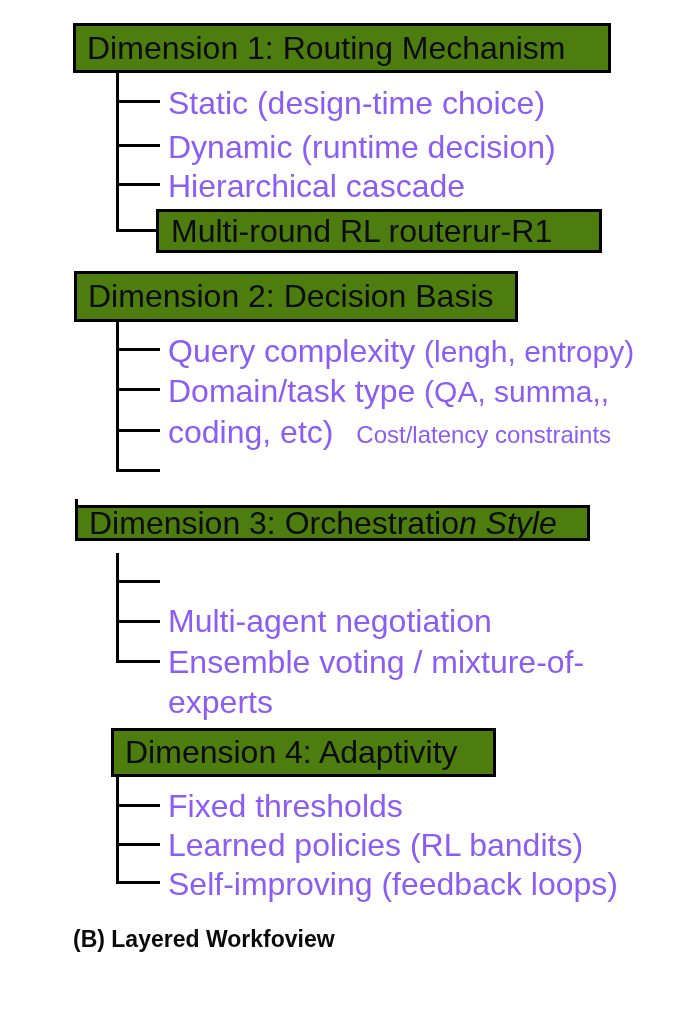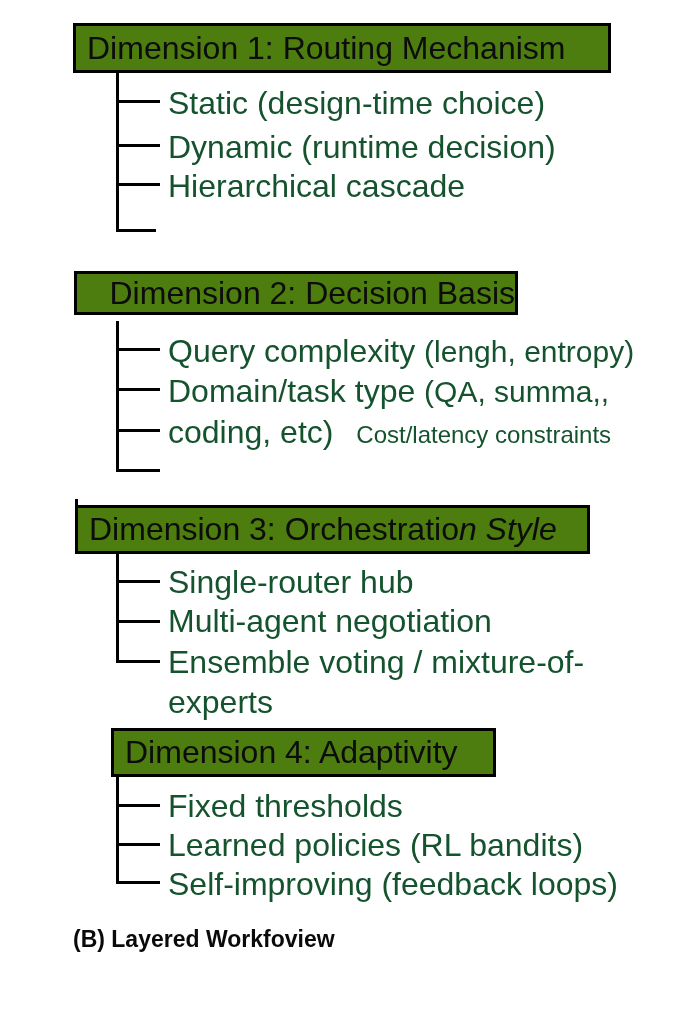--- a/index.html
+++ b/index.html
@@ -6,21 +6,21 @@
   .stage {
     position:relative; width:683px; height:1024px; background:#ffffff;
     font-family:"Liberation Sans","DejaVu Sans",sans-serif; color:#0c0c0c; overflow:hidden;
   }
   .box {
     position:absolute; box-sizing:border-box; border:3px solid #000;
     display:flex; align-items:center; padding-left:11px;
     font-size:32px; white-space:nowrap; background:#4d7c0f;
   }
   .item {
-    position:absolute; font-size:32px; line-height:39px; white-space:nowrap; color:#14532d;
+    position:absolute; font-size:32px; line-height:39px; white-space:nowrap; color:#8b5cf6;
   }
   .item.wrap { white-space:normal; line-height:40px; }
   .small { font-size:30px; }
   .note  { font-size:24px; margin-left:14px; }
   .ital  { font-style:italic; }
   .vline, .hline { position:absolute; background:#000; }
   .vline { width:3px; }
   .hline { height:3px; }
   .caption { position:absolute; font-size:23px; font-weight:bold; white-space:nowrap; color:#0a0a0a; }
 </style>
@@ -34,22 +34,25 @@
   </div>
   <div class="vline" style="left:116px; top:72px; height:160px;"></div>
   <div class="hline" style="left:116px; top:100px; width:44px;"></div>
   <div class="hline" style="left:116px; top:144px; width:44px;"></div>
   <div class="hline" style="left:116px; top:183px; width:44px;"></div>
   <div class="hline" style="left:116px; top:229px; width:40px;"></div>
 
   <div class="item" style="left:168px; top:84px;">Static (design-time choice)</div>
   <div class="item" style="left:168px; top:128px;">Dynamic (runtime decision)</div>
   <div class="item" style="left:168px; top:167px;">Hierarchical cascade</div>
+  <div class="box" style="left:156px; top:209px; width:446px; height:44px; padding-left:12px;">
+    <span>Multi-round RL routerur-R1</span>
+  </div>
 
-  <div class="box" style="left:74px; top:271px; width:444px; height:44px;justify-content:flex-end;">
+  <div class="box" style="left:74px; top:271px; width:444px; height:51px;">
     <span>Dimension 2: Decision Basis</span>
   </div>
   <div class="vline" style="left:116px; top:321px; height:151px;"></div>
   <div class="hline" style="left:116px; top:348px; width:44px;"></div>
   <div class="hline" style="left:116px; top:388px; width:44px;"></div>
   <div class="hline" style="left:116px; top:429px; width:44px;"></div>
   <div class="hline" style="left:116px; top:469px; width:44px;"></div>
 
   <div class="item" style="left:168px; top:332px;">
     <span>Query complexity</span>
@@ -58,30 +61,29 @@
   <div class="item" style="left:168px; top:372px;">
     <span>Domain/task type</span>
     <span class="small">(QA, summa,,</span>
   </div>
   <div class="item" style="left:168px; top:413px;">
     <span>coding, etc)</span>
     <span class="note">Cost/latency constraints</span>
   </div>
 
   <div class="vline" style="left:75px; top:499px; height:10px;"></div>
-  <div class="box" style="left:75px; top:505px; width:515px; height:49px;">
+  <div class="box" style="left:75px; top:505px; width:515px; height:36px;">
     <span>Dimension 3: Orchestratio</span>
       <span class="ital">n Style</span>
   </div>
   <div class="vline" style="left:116px; top:553px; height:110px;"></div>
   <div class="hline" style="left:116px; top:580px; width:44px;"></div>
   <div class="hline" style="left:116px; top:620px; width:44px;"></div>
   <div class="hline" style="left:116px; top:660px; width:44px;"></div>
 
-  <div class="item" style="left:168px; top:563px;">Single-router hub</div>
   <div class="item" style="left:168px; top:602px;">Multi-agent negotiation</div>
   <div class="item wrap" style="left:168px; top:642px; width:472px;">Ensemble voting / mixture-of-experts</div>
 
   <div class="box" style="left:75px; top:728px; width:385px; height:49px;margin-left:36px;">
     <span>Dimension 4: Adaptivity</span>
   </div>
   <div class="vline" style="left:116px; top:776px; height:108px;"></div>
   <div class="hline" style="left:116px; top:804px; width:44px;"></div>
   <div class="hline" style="left:116px; top:843px; width:44px;"></div>
   <div class="hline" style="left:116px; top:881px; width:44px;"></div>

